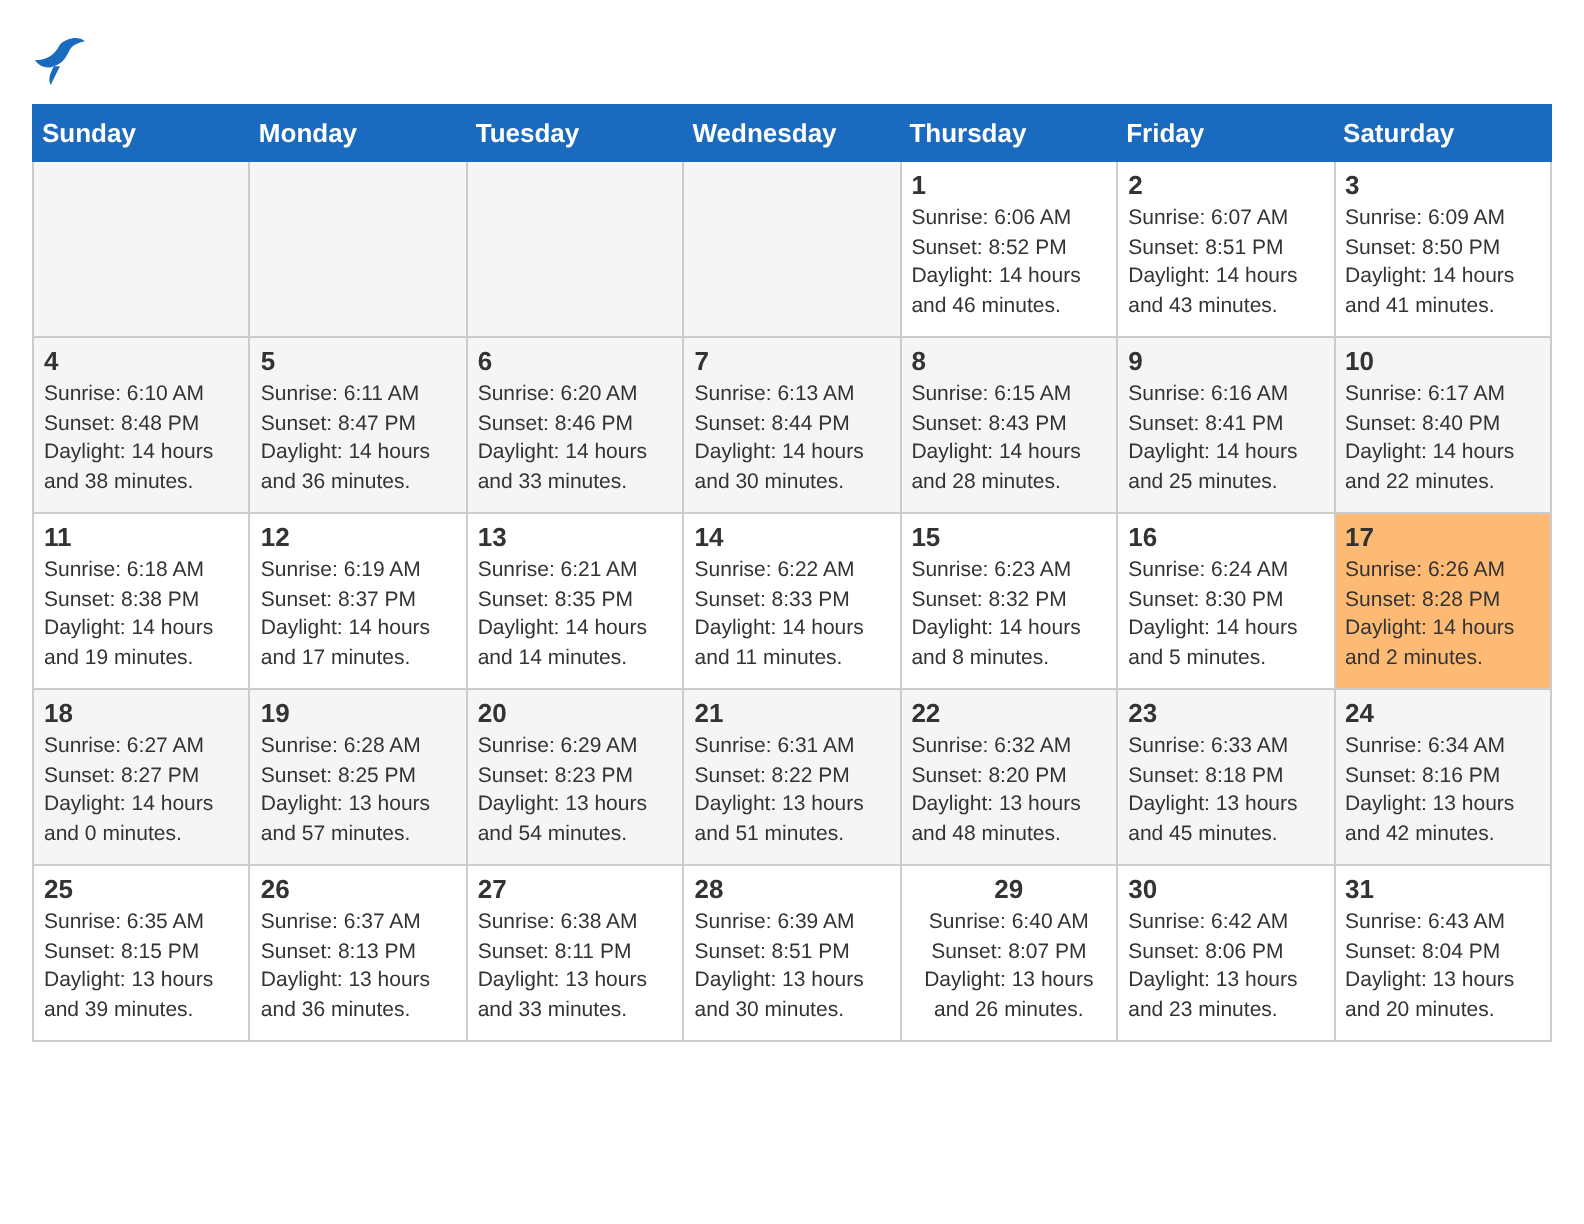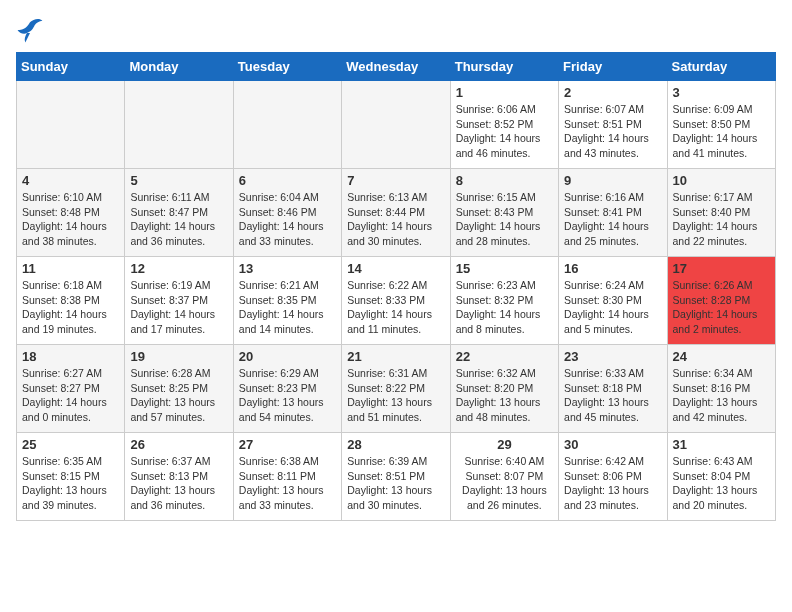--- a/index.html
+++ b/index.html
@@ -154,21 +154,21 @@
 Daylight: 14 hours and 38 minutes.</div>
         </td>
         <td style="background: rgb(245, 245, 245);">
           <span class="day-num">5</span>
           <div class="day-info" style="white-space: pre-line;">Sunrise: 6:11 AM
 Sunset: 8:47 PM
 Daylight: 14 hours and 36 minutes.</div>
         </td>
         <td style="background: rgb(245, 245, 245);">
           <span class="day-num">6</span>
-          <div class="day-info" style="white-space: pre-line;">Sunrise: 6:04 AM
+          <div class="day-info" style="white-space: pre-line;">Sunrise: 6:20 AM
 Sunset: 8:46 PM
 Daylight: 14 hours and 33 minutes.</div>
         </td>
         <td style="background: rgb(245, 245, 245);">
           <span class="day-num">7</span>
           <div class="day-info" style="white-space: pre-line;">Sunrise: 6:13 AM
 Sunset: 8:44 PM
 Daylight: 14 hours and 30 minutes.</div>
         </td>
         <td style="background: rgb(245, 245, 245);">
@@ -220,21 +220,21 @@
           <div class="day-info" style="white-space: pre-line;">Sunrise: 6:23 AM
 Sunset: 8:32 PM
 Daylight: 14 hours and 8 minutes.</div>
         </td>
         <td style="background: rgb(255, 255, 255);">
           <span class="day-num">16</span>
           <div class="day-info" style="white-space: pre-line;">Sunrise: 6:24 AM
 Sunset: 8:30 PM
 Daylight: 14 hours and 5 minutes.</div>
         </td>
-        <td style="background: #ef4444;">
+        <td style="background: #fdba74;">
           <span class="day-num">17</span>
           <div class="day-info" style="white-space: pre-line;">Sunrise: 6:26 AM
 Sunset: 8:28 PM
 Daylight: 14 hours and 2 minutes.</div>
         </td>
       </tr>
       <tr>
         <td style="background: rgb(245, 245, 245);">
           <span class="day-num">18</span>
           <div class="day-info" style="white-space: pre-line;">Sunrise: 6:27 AM

